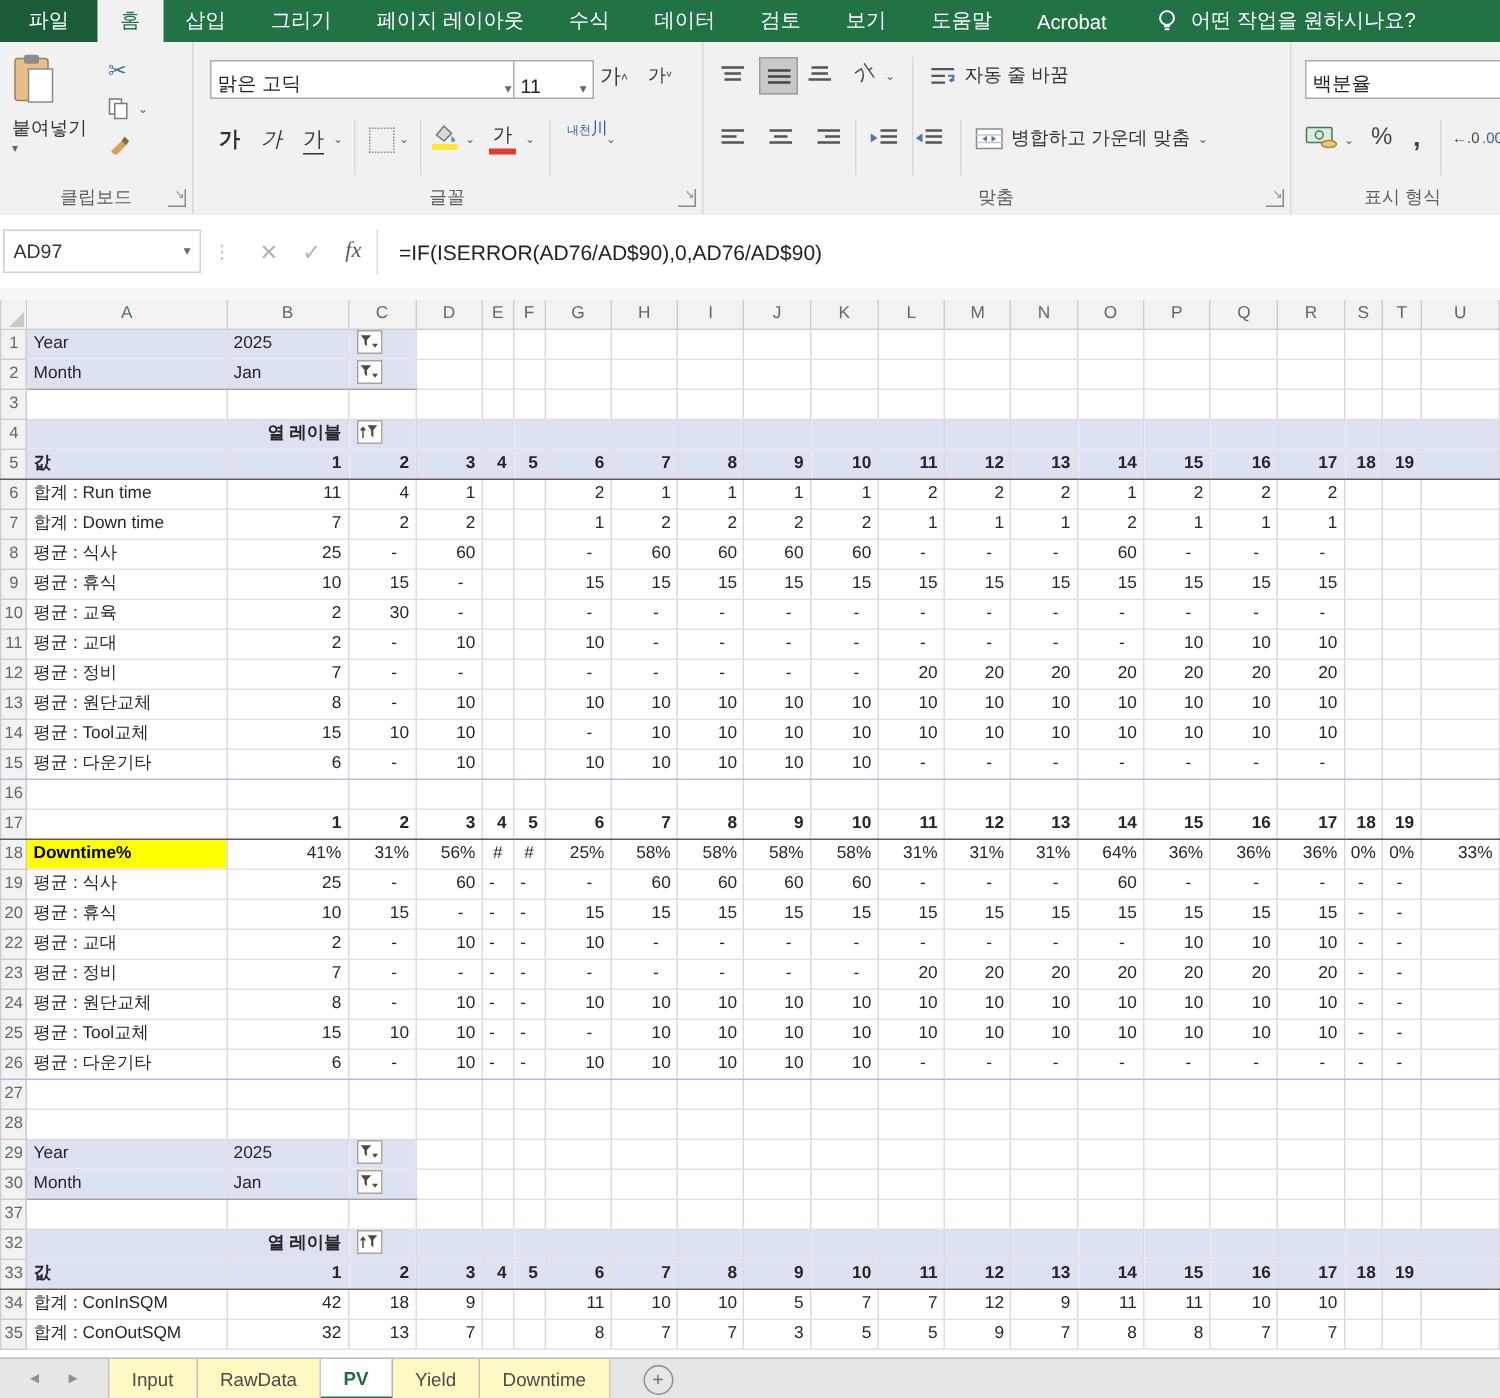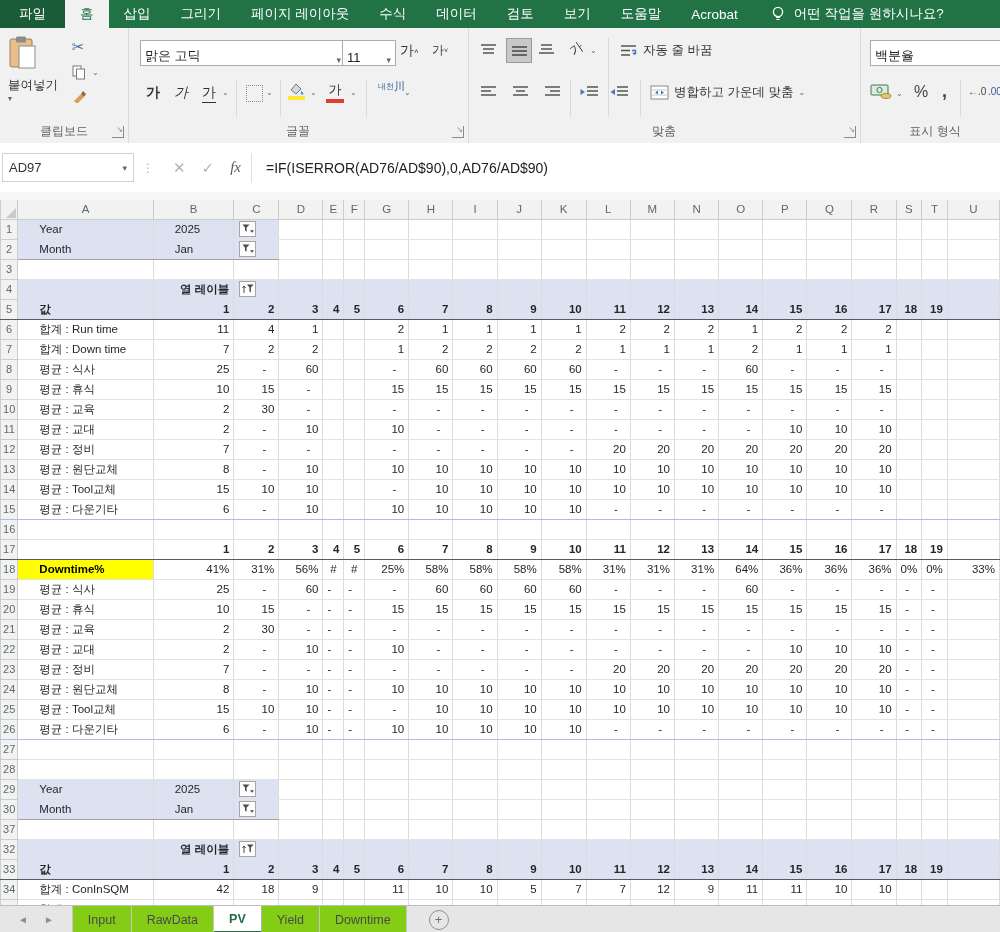--- a/index.html
+++ b/index.html
@@ -34,38 +34,38 @@
   .gapstrip{position:absolute;top:192px;left:0;width:1000px;height:8px;background:#f7f7f7;border-bottom:1px solid #d8d8d8}
   
   .gridwrap{position:absolute;top:200px;left:0;width:1000px;height:705px;overflow:hidden;background:#fff}
   table{border-collapse:collapse;table-layout:fixed}
   th,td{box-sizing:border-box;overflow:hidden;white-space:nowrap}
   th{height:19px;background:#f2f2f2;border:1px solid #cdcdcd;border-top:none;color:#5c6a6d;font-weight:normal;font-size:11.5px;text-align:center;padding:0}
   th.corner{position:relative;background:#f2f2f2}
   .tri{position:absolute;right:1px;bottom:1px;width:0;height:0;border-left:10px solid transparent;border-bottom:10px solid #c9c9c9}
   td{height:19.6px;border-right:1px solid #dcdcdc;border-bottom:1px solid #e2e2e2;font-size:11.5px;color:#262626;padding:0 4px;line-height:19px}
   td.rowhead{background:#f2f2f2;border:1px solid #cdcdcd;border-top:none;color:#5c6a6d;text-align:center;padding:0;font-size:11px}
-  td.lab{padding-left:21px}
+  td.lab{padding-left:4px}
   td.num{text-align:right}
   td.dash{text-align:right;padding-right:12px}
   td.hash{text-align:center;padding:0}
   td.bold{font-weight:bold}
   td.band{background:#dce2f2}
   td.field{background:#dce2f2}
   td.yellow{background:#ffff00;font-weight:bold;color:#000}
   tr.bdark td{border-bottom:1px solid #5a5a5a}
   tr.bblue td{border-bottom:1px solid #aebddf}
   td.ft{border-top:1px solid #9fb4dc}
   td.fb{border-bottom:1px solid #a3a3a3}
   td.fl{border-left:1px solid #9fb4dc}
   .fbtn{display:inline-flex;align-items:center;justify-content:center;width:15px;height:14px;background:#fdfdfd;border:1px solid #a6a6a6;vertical-align:middle;margin-left:1px}
   
   .tabbar{position:absolute;top:905px;left:0;width:1000px;height:27px;background:#e6e6e6;border-top:1px solid #bdbdbd;display:flex;align-items:stretch;font-size:12.5px;color:#4a4a4a}
   .navs{display:flex;align-items:center;gap:16px;padding:0 18px;color:#8f8f8f;font-size:10px}
-  .stab{padding:0 15px;display:flex;align-items:center;border-right:1px solid #c6c6c6;background:#84cc16}
+  .stab{padding:0 15px;display:flex;align-items:center;border-right:1px solid #c6c6c6;background:#fef9c3}
   .stab:first-of-type{border-left:1px solid #c6c6c6}
   .stab.active{background:#fff;color:#1f6e43;font-weight:bold;border-bottom:2px solid #217346;border-right:1px solid #b3b3b3}
   .plusbtn{width:18px;height:18px;border-radius:50%;border:1px solid #8f8f8f;color:#6f6f6f;display:flex;align-items:center;justify-content:center;font-size:13px;align-self:center;margin-left:22px}
 </style>
 </head>
 <body>
 
 <div class="menubar">
   <div id="menu-tabs" style="display:flex;align-items:stretch">
       <div class="mtab file">파일</div>
@@ -821,44 +821,20 @@
           <td class="num">15</td>
           <td class="num">15</td>
           <td class="num">15</td>
           <td class="num">15</td>
           <td class="num">15</td>
           <td class="dash">-</td>
           <td class="dash">-</td>
           <td></td>
         </tr>
         <tr>
-          <td class="rowhead">21</td>
-          <td class="lab">평균 : 교육</td>
-          <td class="num">2</td>
-          <td class="num">30</td>
-          <td class="dash">-</td>
-          <td class="dash">-</td>
-          <td class="dash">-</td>
-          <td class="dash">-</td>
-          <td class="dash">-</td>
-          <td class="dash">-</td>
-          <td class="dash">-</td>
-          <td class="dash">-</td>
-          <td class="dash">-</td>
-          <td class="dash">-</td>
-          <td class="dash">-</td>
-          <td class="dash">-</td>
-          <td class="dash">-</td>
-          <td class="dash">-</td>
-          <td class="dash">-</td>
-          <td class="dash">-</td>
-          <td class="dash">-</td>
-          <td></td>
-        </tr>
-        <tr>
           <td class="rowhead">22</td>
           <td class="lab">평균 : 교대</td>
           <td class="num">2</td>
           <td class="dash">-</td>
           <td class="num">10</td>
           <td class="dash">-</td>
           <td class="dash">-</td>
           <td class="num">10</td>
           <td class="dash">-</td>
           <td class="dash">-</td>

